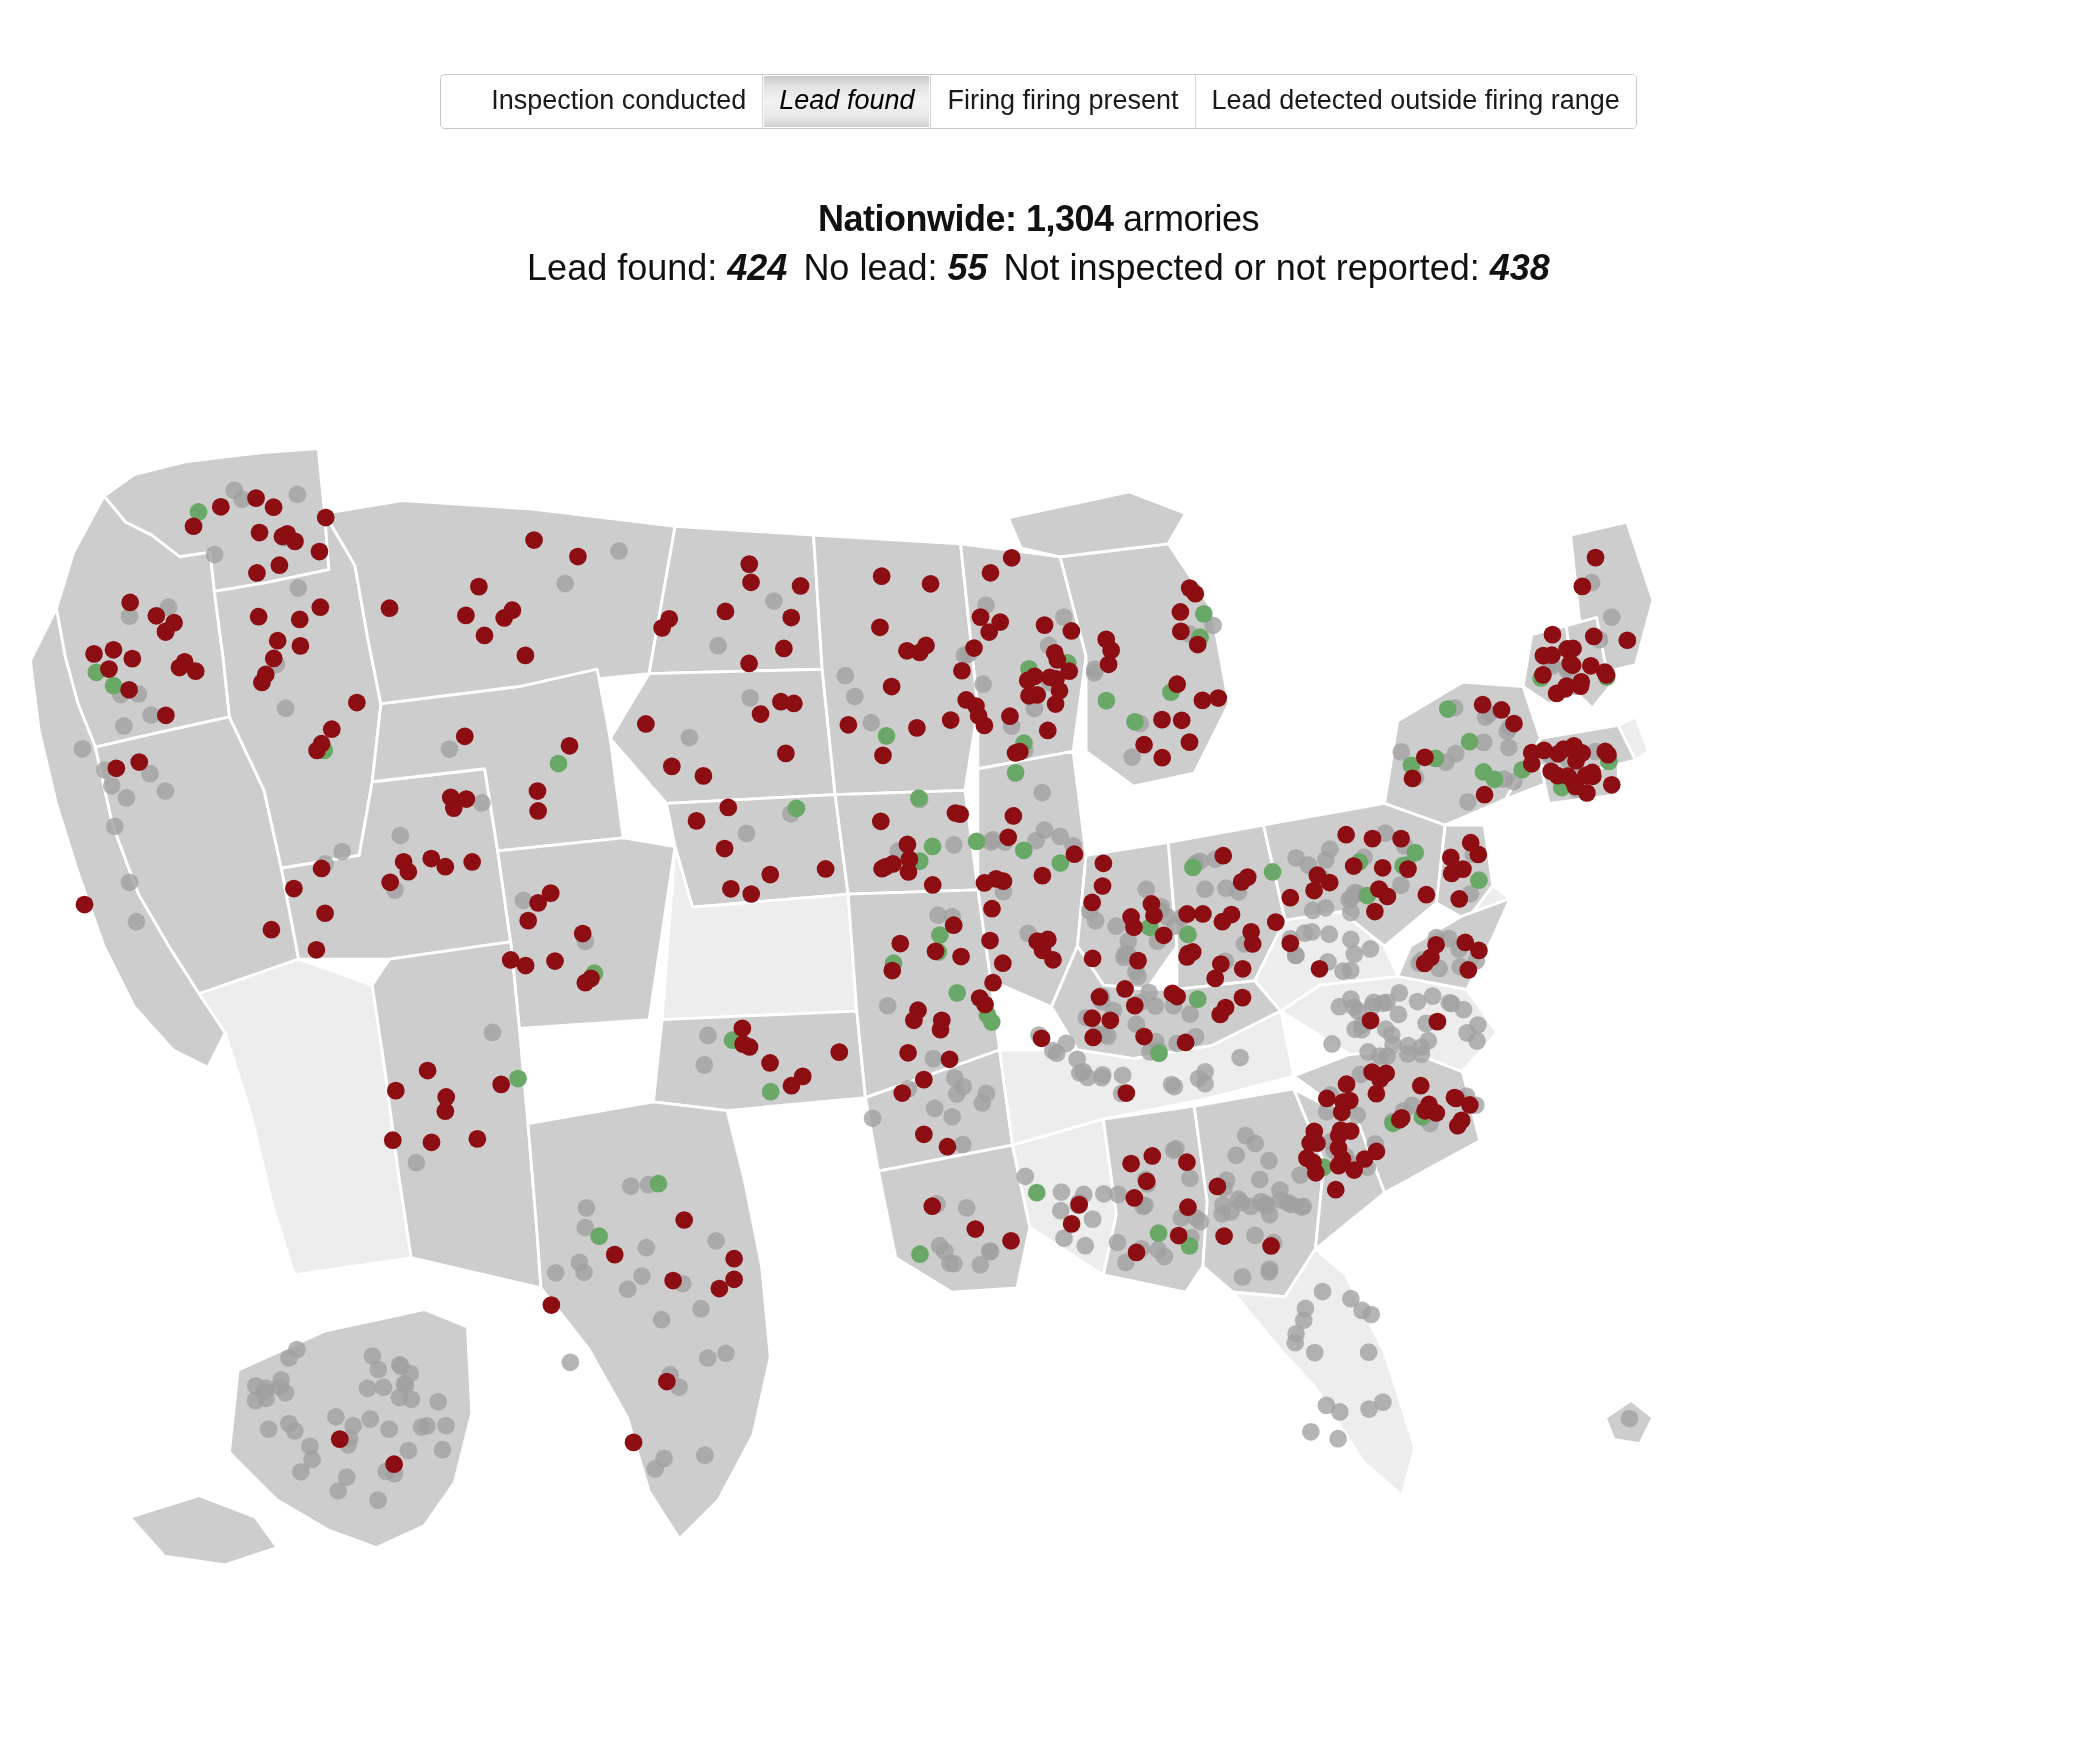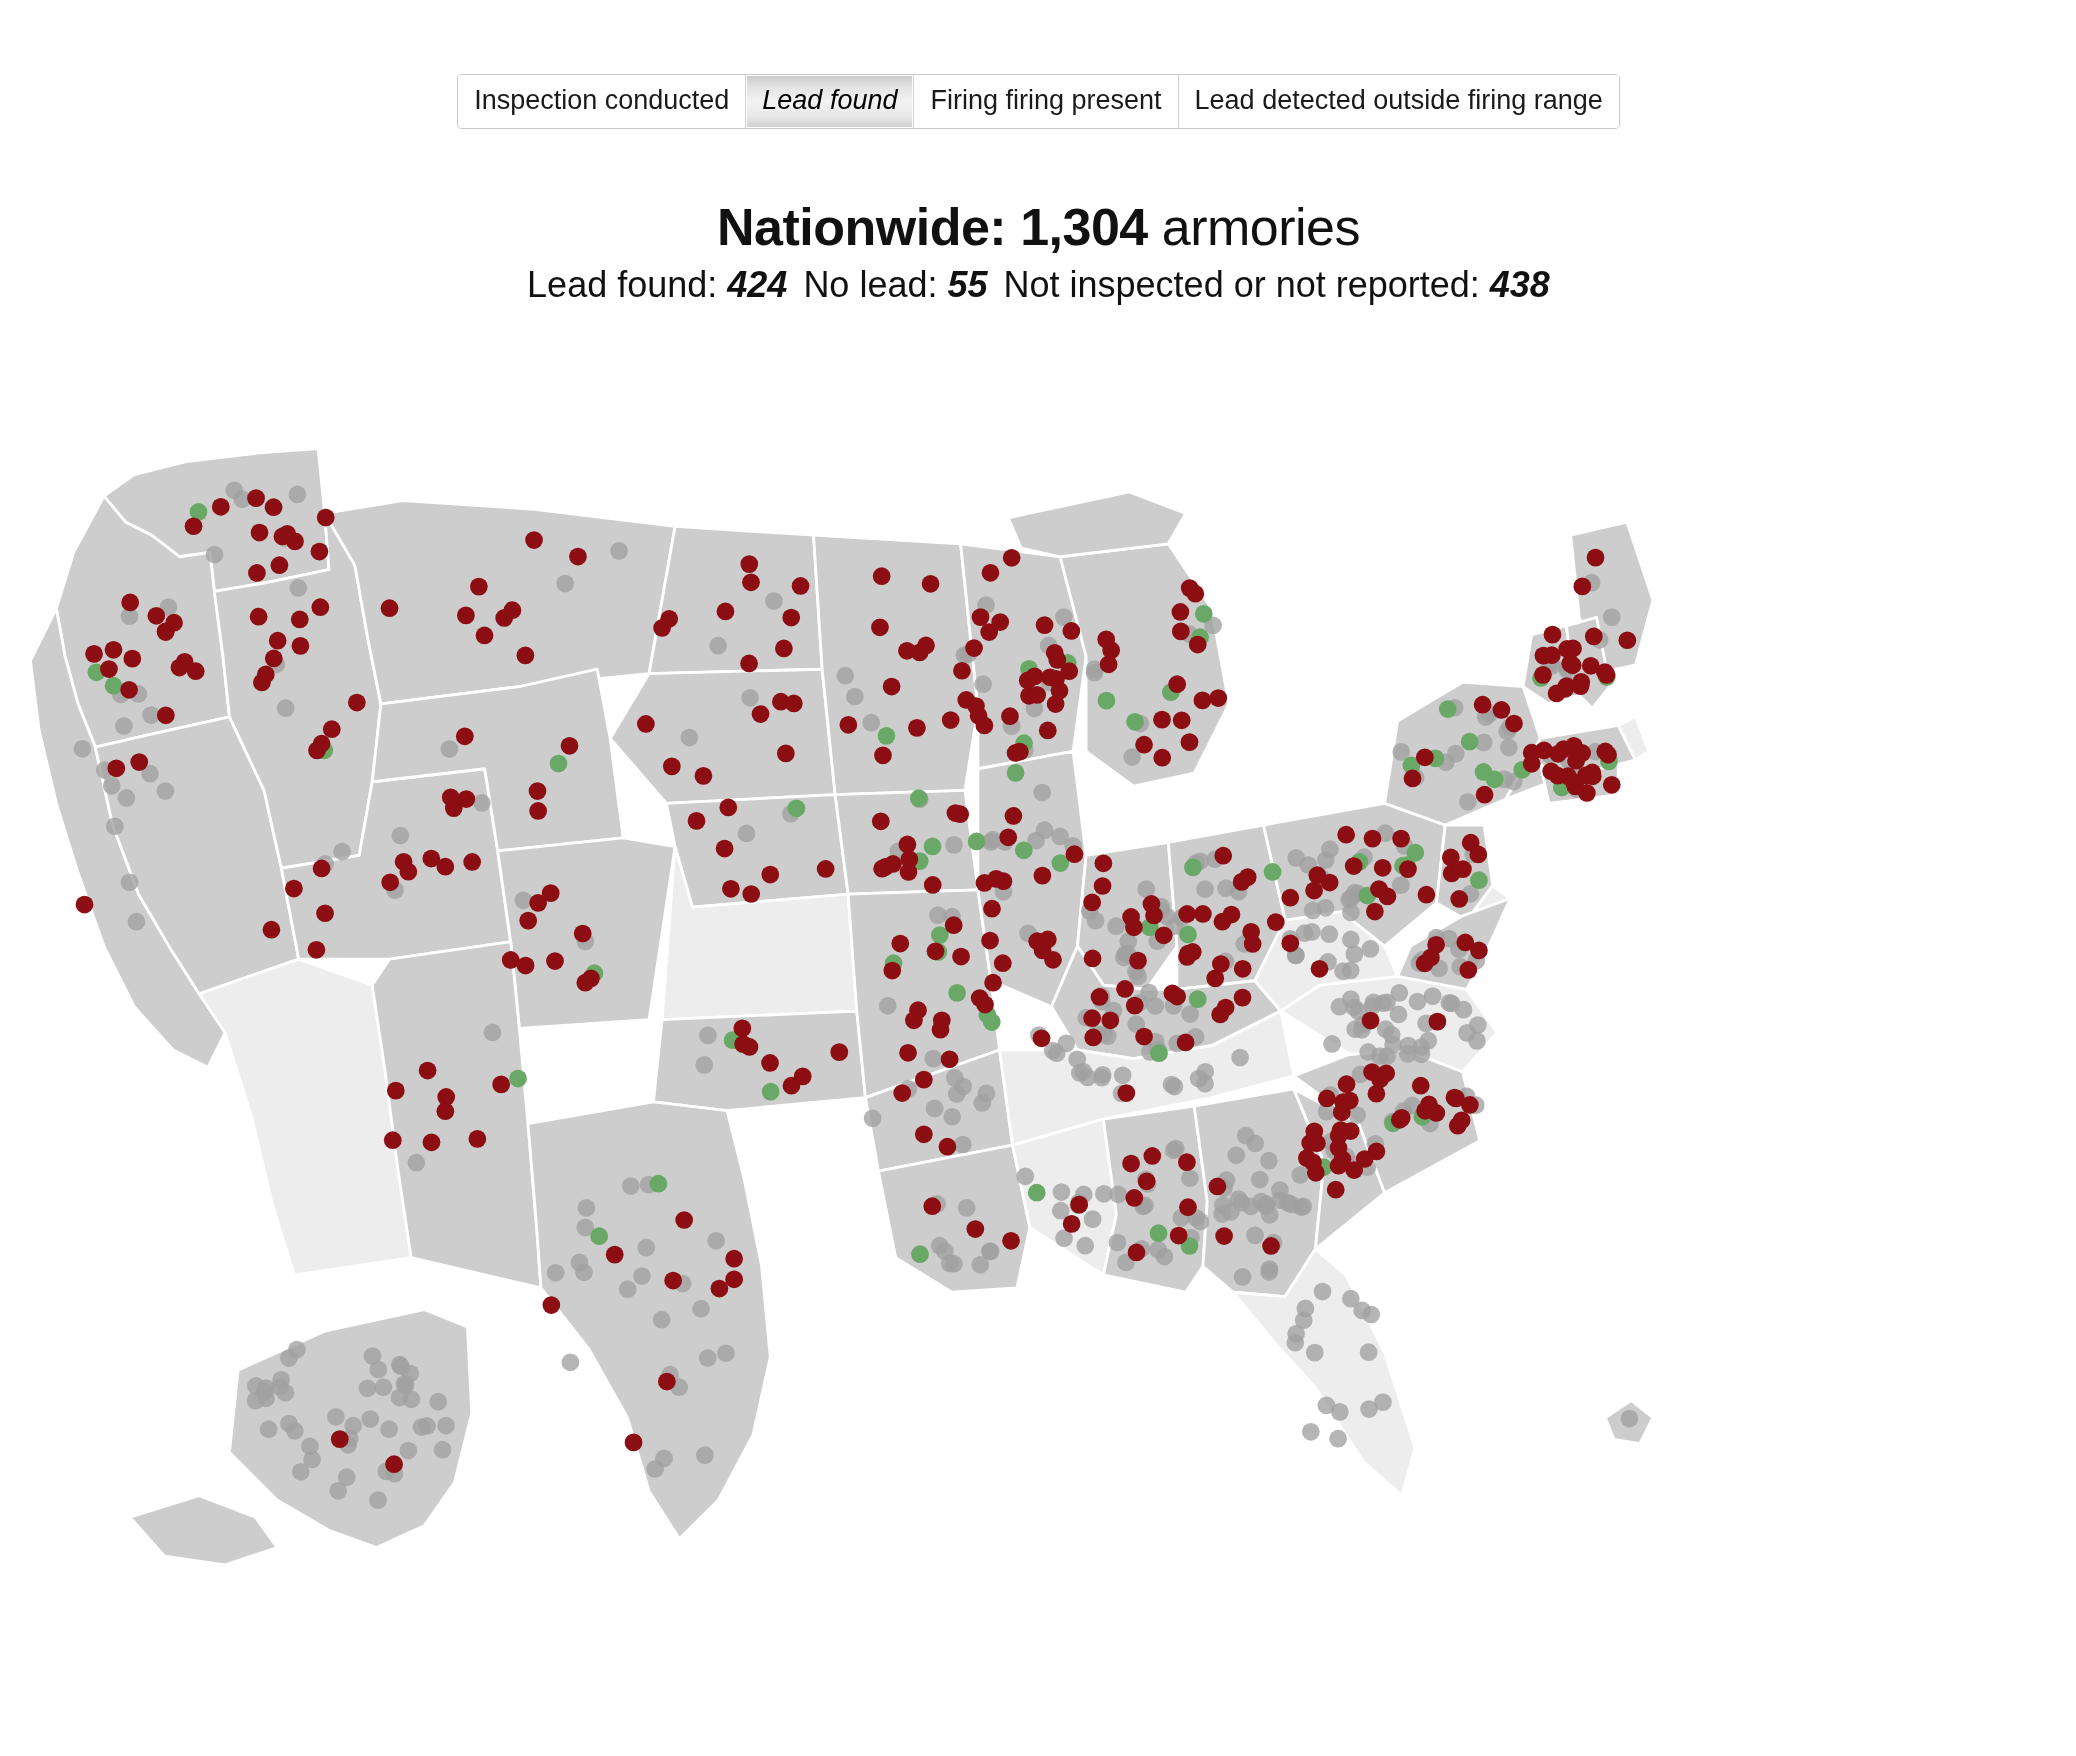--- a/index.html
+++ b/index.html
@@ -27,20 +27,21 @@
     justify-content: center;
   }
   .tabs {
     display: flex;
     align-items: stretch;
     border: 0.9px solid #c9c9c9;
     border-radius: 4.7px;
     overflow: hidden;
     background: #ffffff;
     box-shadow: 0 0.5px 0 rgba(0,0,0,0.04);
+    padding-left: 34px;
   }
   .tab {
     font-size: 27px;
     line-height: 1;
     padding: 12px 16px 14px 16px;
     background: #ffffff;
     color: #1a1a1a;
     white-space: nowrap;
     border-right: 0.9px solid #d3d3d3;
     display: flex;
@@ -58,21 +59,21 @@
 
   
   #headline {
     position: absolute;
     top: 200px;
     left: 0;
     width: 100%;
     text-align: center;
   }
   #title {
-    font-size: 52px;
+    font-size: 36px;
     line-height: 1.06;
     letter-spacing: -0.5px;
     margin: 0;
     font-weight: 400;
   }
   #title .strong { font-weight: 800; }
   #subtitle {
     font-size: 36px;
     line-height: 1.1;
     margin: 10.3px 0 0 0;

